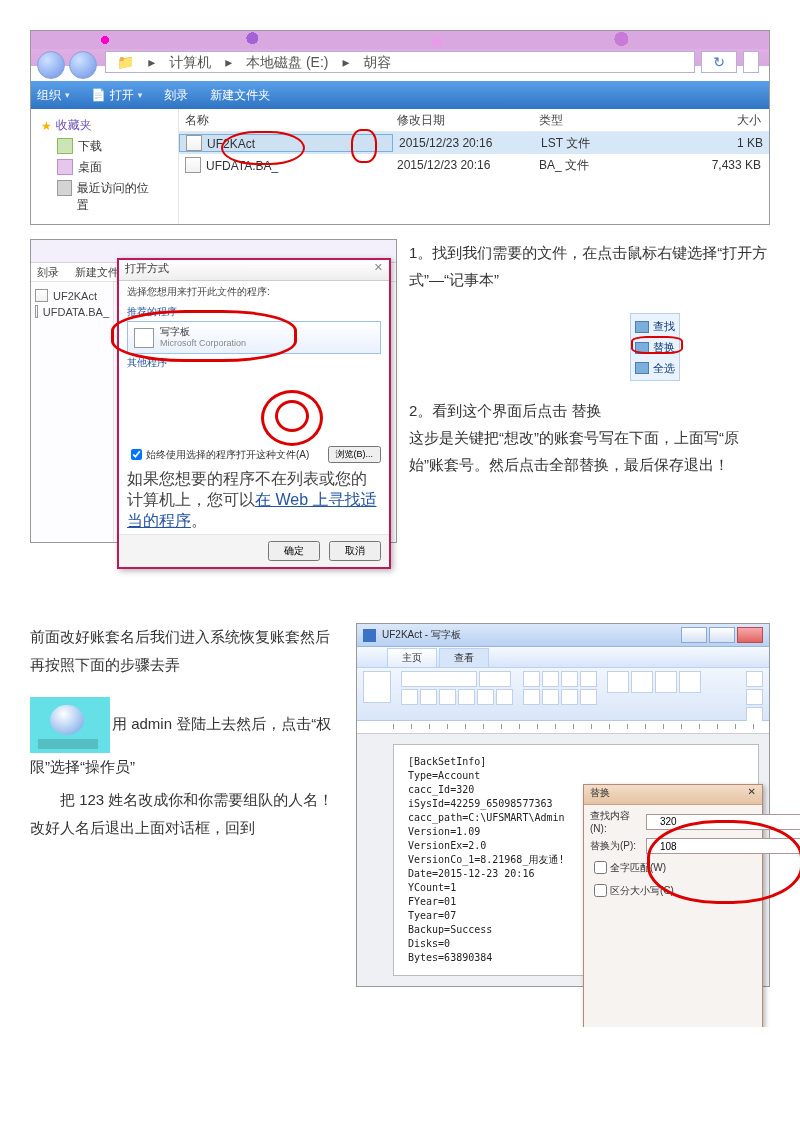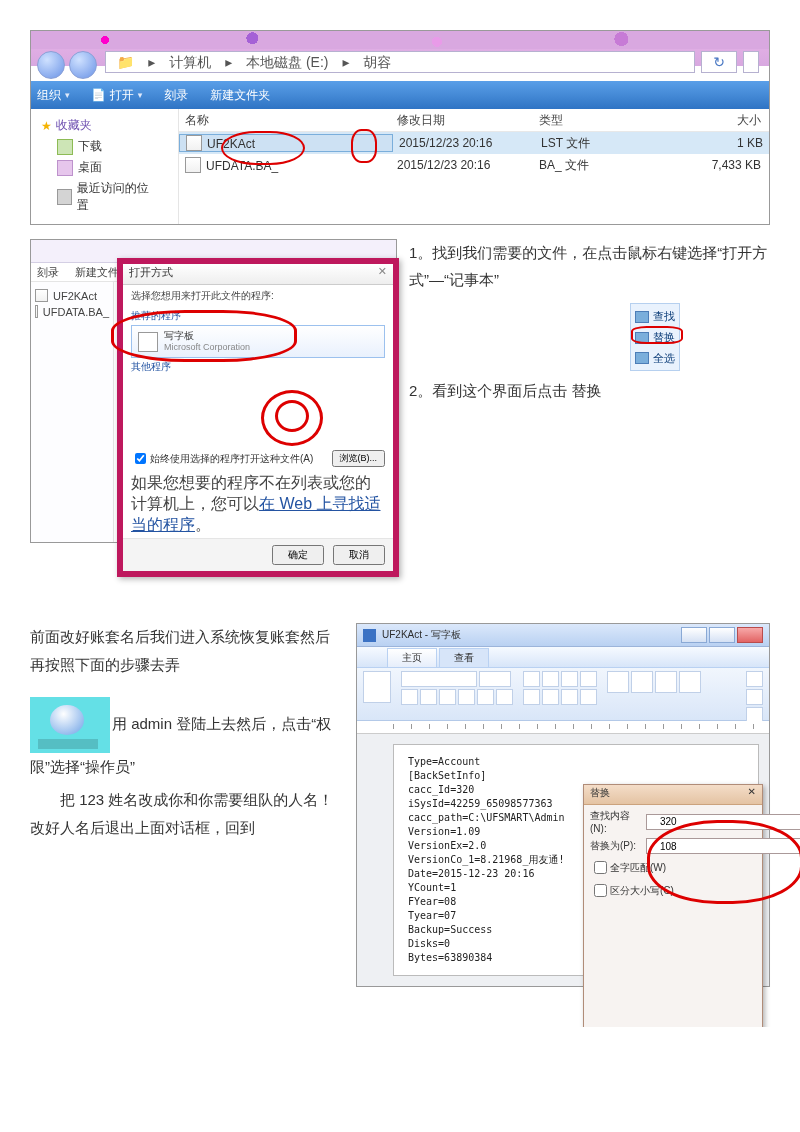--- a/index.html
+++ b/index.html
@@ -12,21 +12,21 @@
 .addrpath span{margin:0 5px;color:#555}
 .refreshbox{width:34px;height:20px;border:1px solid #b6b1d0;background:#fff;margin-right:6px;display:flex;align-items:center;justify-content:center;color:#4a78c3}
 .searchbtn{width:14px;height:20px;border:1px solid #b6b1d0;background:#fff;margin-right:6px}
 .toolbar{display:flex;align-items:center;background:linear-gradient(#5a9fe8,#2f74c4);color:#fff;height:28px;font-size:12px;padding:0 6px}
 .toolbar .titem{margin-right:22px;display:flex;align-items:center}
 .toolbar .drop::after{content:"▾";font-size:9px;margin-left:4px;color:#dfe9fa}
 .explbody{display:flex;background:#fff}
 .side{width:160px;border-right:1px solid #e5e5e5;padding:6px 8px;font-size:12px}
 .sidehdr{color:#6b4caf;margin:2px 0 4px 2px;display:flex;align-items:center}
 .star{color:#f5b301;margin-right:4px}
-.sideitem{color:#333;margin:2px 16px 4px 18px;display:flex;align-items:center}
+.sideitem{color:#333;margin:2px 16px 4px 18px;display:flex;}
 .sicon{width:14px;height:14px;margin-right:5px;background:#b6d4f2;border:1px solid #6a9ad4;display:inline-block}
 .sicon.dl{background:#cde5b6;border-color:#8dbb55}
 .sicon.dk{background:#e6c6ec;border-color:#bd92cc}
 .sicon.rc{background:#d4d4d4;border-color:#999}
 .filelist{flex:1;font-size:12px}
 .flhdr{display:flex;border-bottom:1px solid #e8e8e8;height:22px;align-items:center;color:#444}
 .flhdr div,.flrow div{padding:0 6px}
 .c1{width:200px}.c2{width:130px}.c3{width:120px}.c4{width:90px;text-align:right}
 .flrow{display:flex;height:22px;align-items:center}
 .flrow.sel{background:#d6e8f7}
@@ -38,42 +38,42 @@
 
 .row2{display:flex;gap:12px;margin-bottom:40px}
 .shot2wrap{width:365px;flex-shrink:0;background:#fff;border:1px solid #999;position:relative;font-size:11px}
 .s2top{height:18px;background:#f4f0fb;border-bottom:1px solid #d4cfe4;padding:2px 6px;color:#555}
 .s2bar{display:flex;height:18px;align-items:center;padding:0 6px;border-bottom:1px solid #e5e5e5}
 .s2bar span{margin-right:16px;color:#444}
 .s2body{display:flex;height:260px}
 .s2side{width:78px;border-right:1px solid #e5e5e5;background:#fdfdff;padding:4px 2px}
 .s2side div{margin:3px 2px;color:#444;display:flex;align-items:center}
 .s2side .fileicon{width:11px;height:11px}
-.dialog{position:absolute;left:86px;top:18px;width:270px;background:#fff;border:6px solid #be185d;box-shadow:2px 2px 6px rgba(0,0,0,.3)}
+.dialog{position:absolute;left:86px;top:18px;width:270px;background:#fff;border:2px solid #be185d;box-shadow:2px 2px 6px rgba(0,0,0,.3)}
 .dlgtitle{background:linear-gradient(#fff,#eee);height:18px;border-bottom:1px solid #ccc;padding:1px 6px;font-size:11px;display:flex;justify-content:space-between}
 .dlgtitle .x{color:#888}
 .dlgmsg{padding:4px 8px;font-size:10px;color:#444}
 .dlgsect{margin:2px 8px;font-size:10px;color:#2454a2}
 .progitem{margin:2px 8px;padding:4px 6px;border:1px solid #9cc1ee;background:linear-gradient(#fff,#e9f1fd);display:flex;align-items:center;position:relative}
 .progicon{width:18px;height:18px;background:#fff;border:1px solid #999;margin-right:6px}
 .progtxt{font-size:10px;line-height:11px}
 .progtxt .sub{color:#888;font-size:9px}
 .redprog{position:absolute;width:180px;height:46px;border:3px solid #d00;border-radius:40%;left:80px;top:70px;pointer-events:none}
 .red2{position:absolute;width:56px;height:50px;border:3px solid #d00;border-radius:50%;left:230px;top:150px}
 .red2in{position:absolute;width:28px;height:26px;border:3px solid #d00;border-radius:50%;left:244px;top:160px}
 .dlgspace{height:70px}
 .dlgchk{font-size:10px;padding:4px 8px;display:flex;align-items:center}
 .dlgchk input{width:11px;height:11px;margin-right:4px}
 .dlglink{font-size:16px;padding:2px 8px;color:#444}
 .dlglink a{color:#2454a2;text-decoration:underline}
 .dlgbtns{text-align:right;padding:6px 8px;border-top:1px solid #e5e5e5;background:#f4f4f4}
 .dlgbtns button{font-size:10px;padding:1px 14px;margin-left:6px}
 
 .col2{flex:1;font-size:15px;line-height:1.8}
-.findrepl{display:inline-block;border:1px solid #b6d0ef;background:#e9f2fd;padding:3px 4px 1px 4px;margin:4px 0;font-size:11px;color:#0b3c78;vertical-align:middle}
+.findrepl{display:inline-block;border:1px solid #b6d0ef;background:#e9f2fd;padding:3px 4px 1px 4px;margin:14px 0;font-size:11px;color:#0b3c78;vertical-align:middle}
 .findrepl .fr{display:flex;align-items:center;margin-bottom:1px}
 .findrepl .fricon{width:12px;height:10px;background:#7aaedb;margin-right:4px;border:1px solid #4c7db7}
 .frred{position:relative}
 .frred::after{content:"";position:absolute;width:48px;height:14px;border:2px solid #d00;border-radius:30%;left:-4px;top:-2px}
 
 .row3{display:flex;gap:16px;margin-top:80px}
 .col3l{width:310px;font-size:15px;line-height:1.85}
 .adminshot{width:80px;height:56px;background:#64e0e6;display:inline-block;vertical-align:middle;margin-right:2px;position:relative}
 .adminshot::before{content:"";position:absolute;left:20px;top:8px;width:34px;height:30px;background:radial-gradient(circle at 40% 30%,#fff,#6aa0e6);border-radius:50%}
 .adminshot::after{content:"";position:absolute;left:8px;bottom:4px;width:60px;height:10px;background:rgba(0,0,0,.15)}
@@ -238,20 +238,21 @@
               <span class="fricon"></span>
               <span>替换</span>
             </span>
         <span class="fr">
               <span class="fricon"></span>
               <span>全选</span>
             </span>
       </span>
     </div>
     <div><span>2。看到这个界面后点击</span> <span>替换</span></div>
+    <div>这步是关键把“想改”的账套号写在下面，上面写“原始”账套号。然后点击全部替换，最后保存退出！</div>
   </div>
 </div>
 
 <div class="row3">
   <div class="col3l">
     <div>前面改好账套名后我们进入系统恢复账套然后再按照下面的步骤去弄</div>
     <div style="margin:18px 0 6px 0">
       <span class="adminshot"></span><span>用 admin 登陆上去然后，点击“权限”选择“操作员”</span>
     </div>
     <div style="text-indent:2em">把 123 姓名改成你和你需要组队的人名！改好人名后退出上面对话框，回到</div>
@@ -317,31 +318,31 @@
               <div class="ribbtn"></div>
             </div>
         <div class="ribrow">
               <div class="ribbtn"></div>
             </div>
       </div>
     </div>
     <div class="wp-ruler"></div>
     <div class="wp-doc">
       <div class="docpage">
+        <div>[BackSetInfo]</div>
         <div>Type=Account</div>
-        <div>[BackSetInfo]</div>
         <div>cacc_Id=320</div>
         <div>iSysId=42259_65098577363</div>
         <div>cacc_path=C:\UFSMART\Admin</div>
         <div>Version=1.09</div>
         <div>VersionEx=2.0</div>
         <div>VersionCo_1=8.21968_用友通!</div>
         <div>Date=2015-12-23 20:16</div>
         <div>YCount=1</div>
-        <div>FYear=08</div>
+        <div>FYear=01</div>
         <div>Tyear=07</div>
         <div>Backup=Success</div>
         <div>Disks=0</div>
         <div>Bytes=63890384</div>
       </div>
       <div class="repdlg">
         <div class="repttl">
               <span>替换</span>
               <span>✕</span>
             </div>

